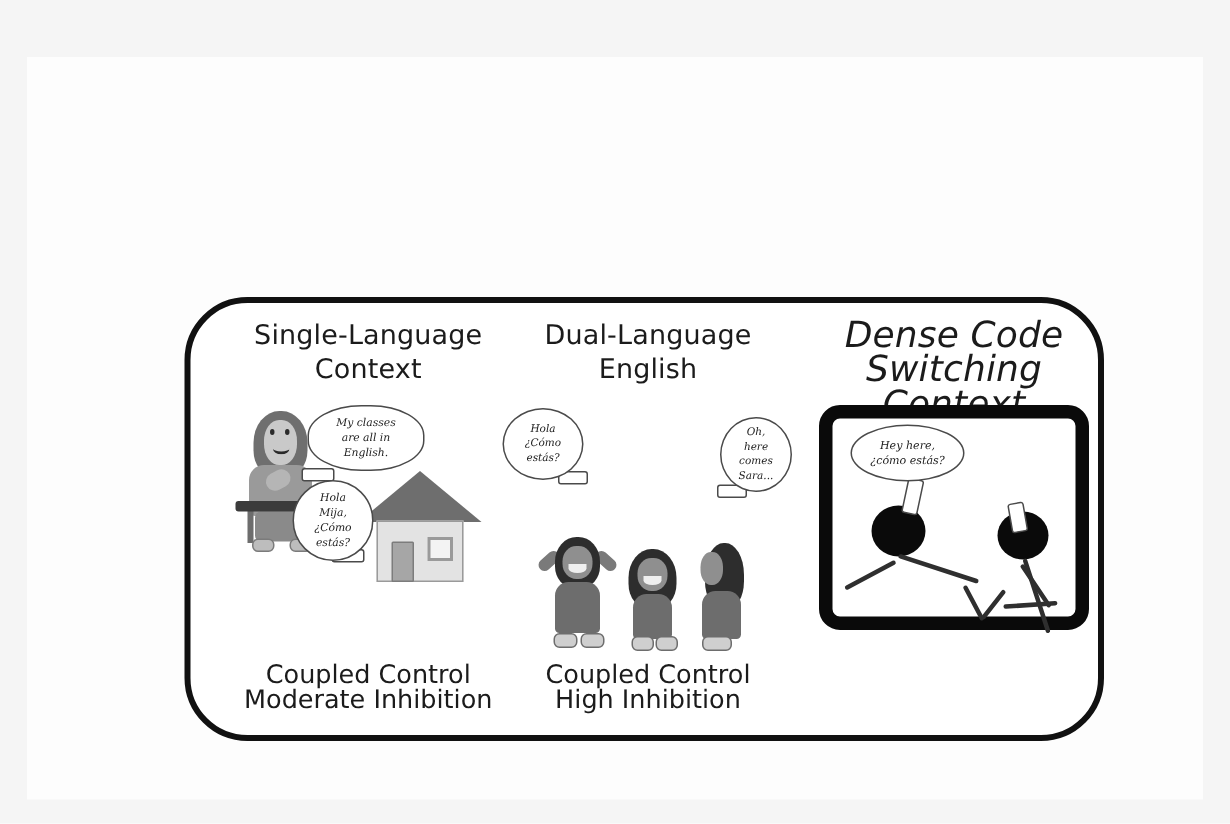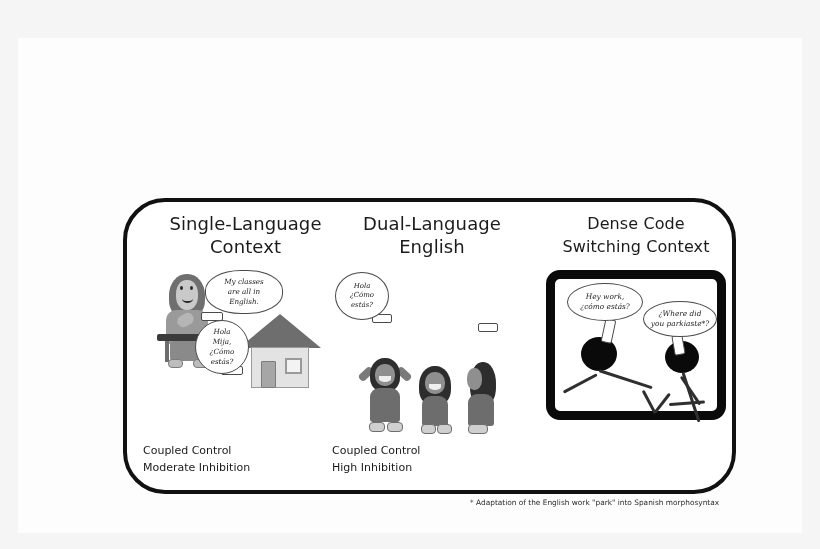--- a/index.html
+++ b/index.html
@@ -30,26 +30,26 @@
   .col-3{left:405px;width:208px;}
 
   .col-title{
     position:absolute;left:0;right:0;top:10px;
     text-align:center;
     font-size:18px;line-height:23px;color:#1b1b1b;
     font-family:"DejaVu Sans", sans-serif;
     letter-spacing:.1px;
     white-space:pre-line;
   }
-  .col-3 .col-title{font-size:16px;}
+  .col-3 .col-title{font-size:24px;font-style:italic;}
 
   .col-footer{
     position:absolute;left:0;right:0;bottom:14px;
-    text-align:left;
-    font-size:11px;line-height:17px;color:#1b1b1b;
+    text-align:center;
+    font-size:17px;line-height:17px;color:#1b1b1b;
     font-family:"DejaVu Sans", sans-serif;
     white-space:pre-line;
   }
 
   .scene{position:absolute;left:0;right:0;top:66px;bottom:52px;text-decoration:underline;}
 
   
   .bubble{
     position:absolute;
     background:#fff;
@@ -209,41 +209,43 @@
             <div class="k-body" style="left:6px;top:40px;width:26px;height:32px;"></div>
             <div class="k-shoe" style="left:6px;top:70px;width:18px;height:8px;"></div>
           </div>
 
           <div class="tail" style="left:40px;top:46px;width:18px;height:7px;border-radius:2px;"></div>
           <div class="bubble" style="left:3px;top:4px;width:54px;height:48px;font-size:7px;line-height:9.5px;">Hola
 ¿Cómo
 estás?</div>
 
           <div class="tail" style="left:146px;top:55px;width:18px;height:7px;border-radius:2px;"></div>
+          <div class="bubble" style="left:148px;top:10px;width:48px;height:50px;font-size:7px;line-height:9.5px;">Oh,
+here
+comes
+Sara...</div>
 
         </div>
 
         <div class="col-footer">Coupled Control
 High Inhibition</div>
       </div>
 
       <div class="col col-3">
         <div class="col-title">Dense Code
 Switching Context</div>
 
         <div class="scene">
           <div class="inner-frame">
 
             <div class="tail" style="left:48px;top:40px;width:9px;height:22px;border-radius:2px;transform:rotate(12deg);"></div>
-            <div class="bubble" style="left:12px;top:4px;width:76px;height:38px;font-size:7.4px;line-height:10px;">Hey work,
+            <div class="bubble" style="left:12px;top:4px;width:76px;height:38px;font-size:7.4px;line-height:10px;">Hey here,
 ¿cómo estás?</div>
 
             <div class="tail" style="left:118px;top:56px;width:9px;height:18px;border-radius:2px;transform:rotate(-10deg);"></div>
-            <div class="bubble" style="left:88px;top:22px;width:74px;height:36px;font-size:7.4px;line-height:10px;">¿Where did
-you parkiaste*?</div>
 
             <div class="stick" style="left:16px;top:58px;width:80px;height:86px;">
               <div class="s-head" style="left:10px;top:0;width:36px;height:34px;"></div>
               <div class="s-line" style="left:28px;top:32px;width:56px;height:3px;transform:rotate(18deg);"></div>
               <div class="s-line" style="left:26px;top:36px;width:38px;height:3px;transform:rotate(152deg);"></div>
               <div class="s-line" style="left:72px;top:52px;width:26px;height:3px;transform:rotate(62deg);"></div>
               <div class="s-line" style="left:84px;top:74px;width:24px;height:3px;transform:rotate(-52deg);"></div>
             </div>
 
             <div class="stick" style="left:94px;top:62px;width:72px;height:84px;">
@@ -253,16 +255,15 @@
               <div class="s-line" style="left:20px;top:62px;width:36px;height:3px;transform:rotate(-4deg);"></div>
             </div>
 
           </div>
         </div>
 
       </div>
 
     </div>
 
-    <div class="footnote">* Adaptation of the English work "park" into Spanish morphosyntax</div>
 
   </div>
 </div>
 
 </body></html>

